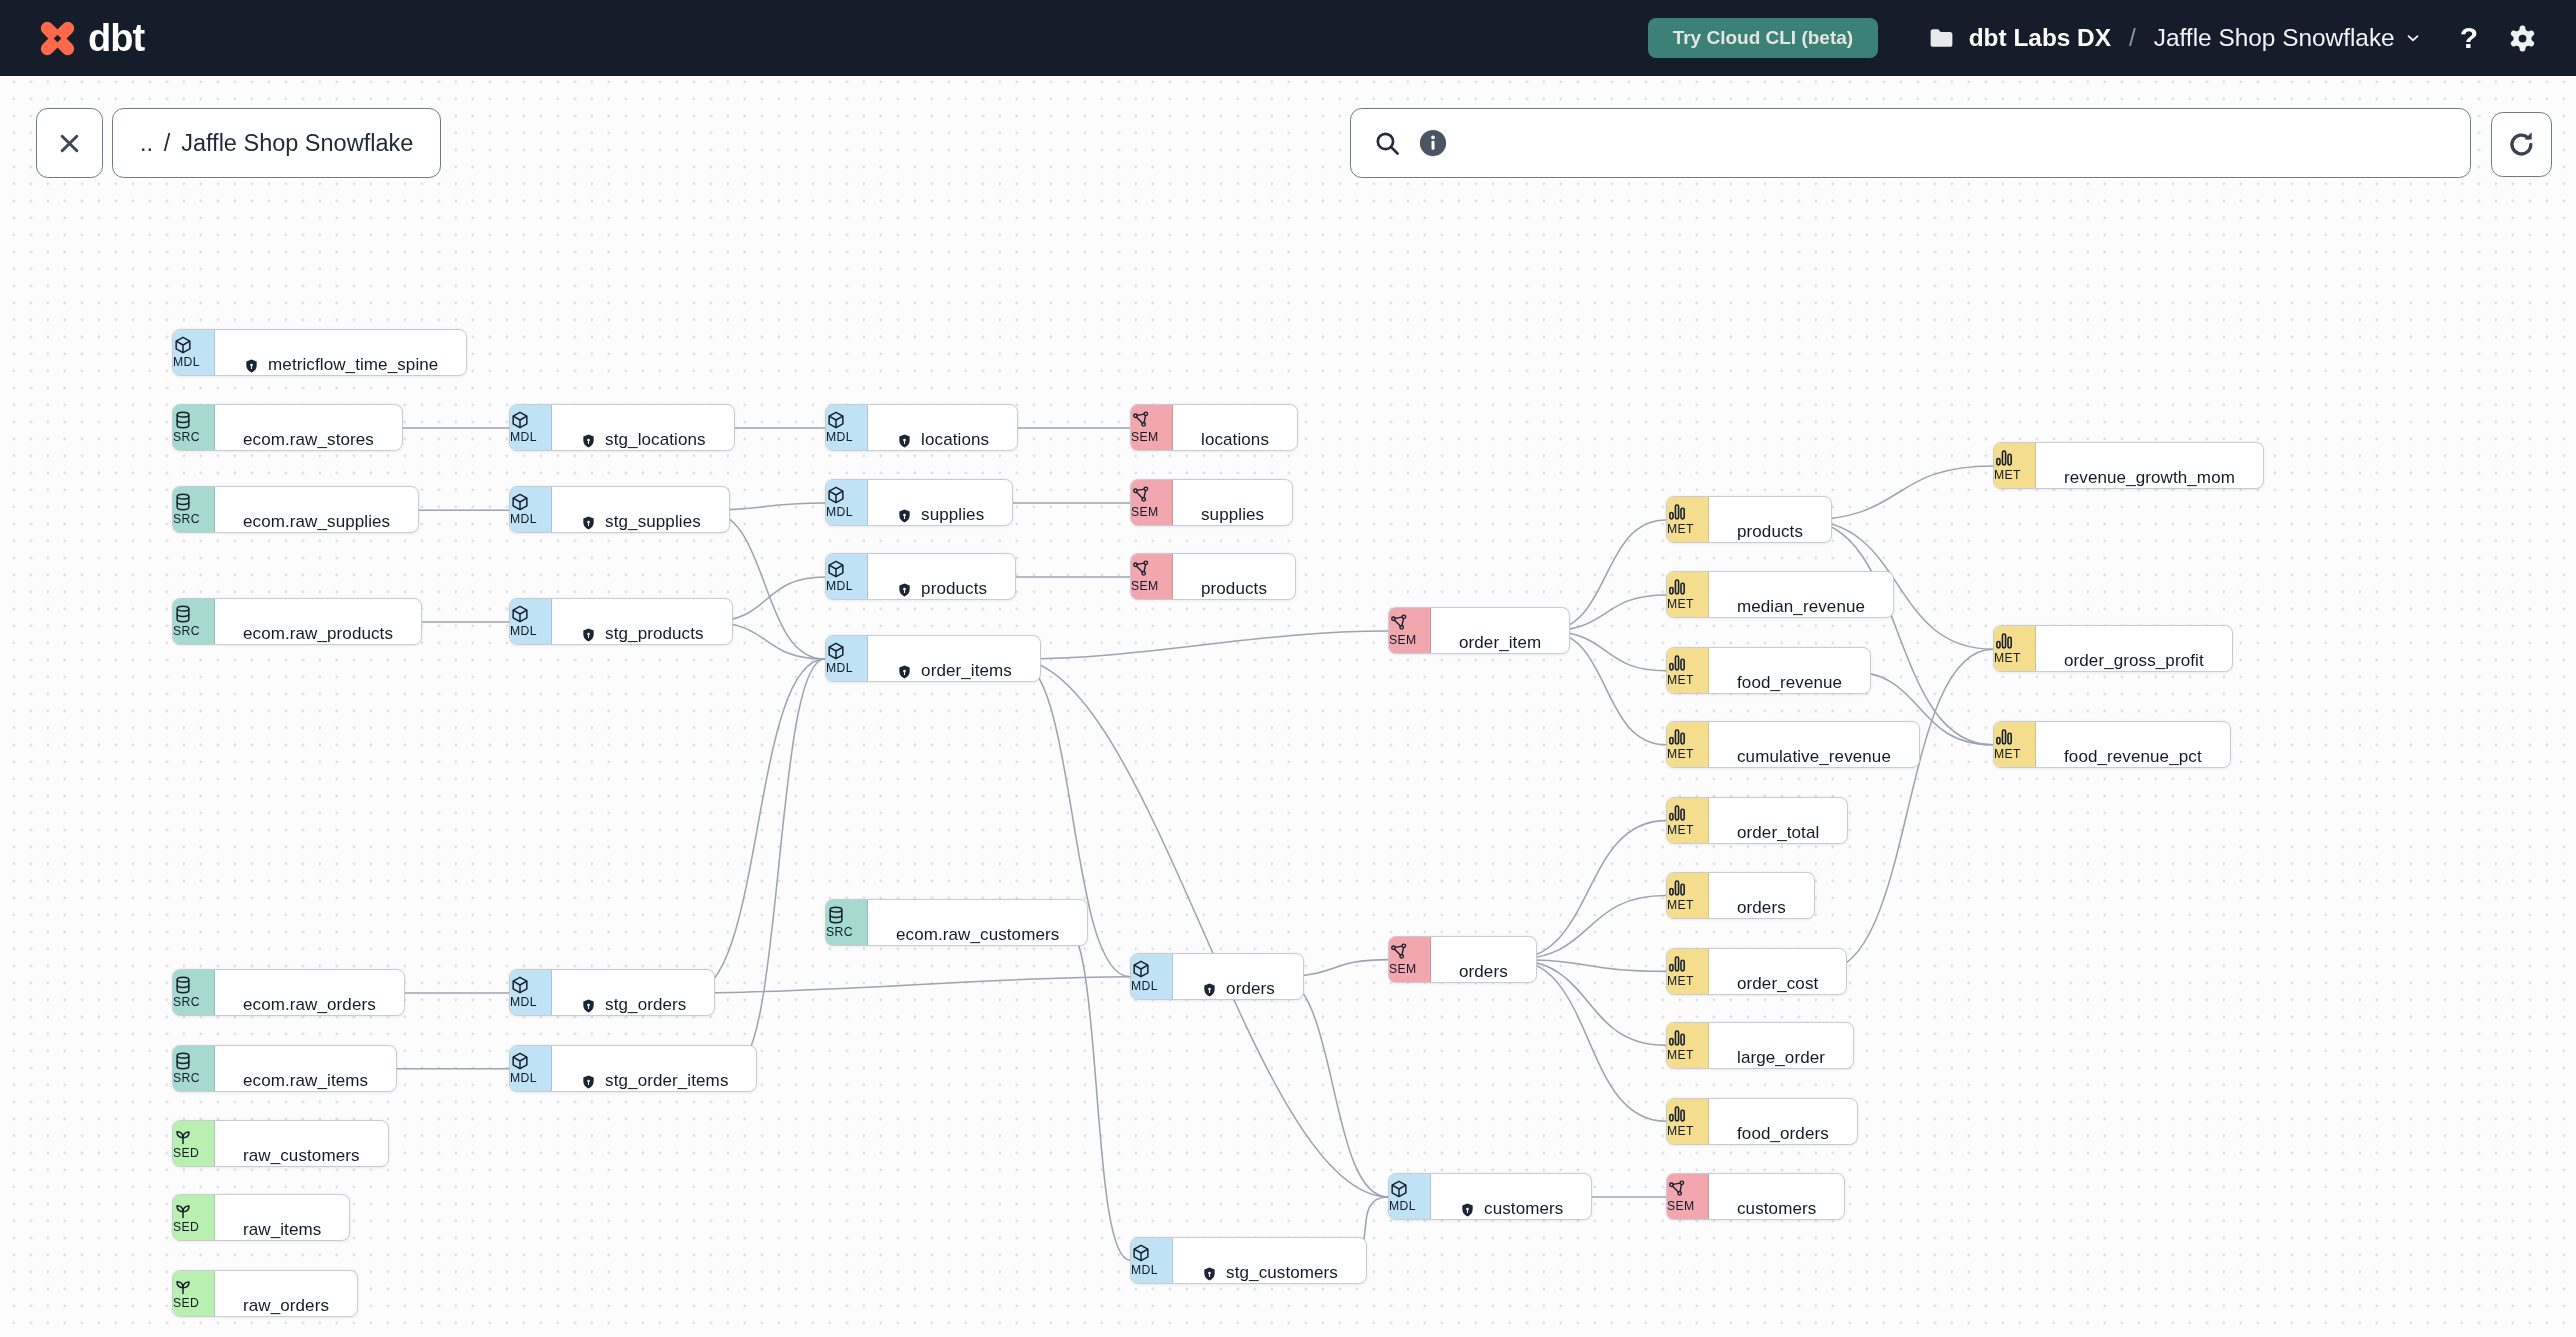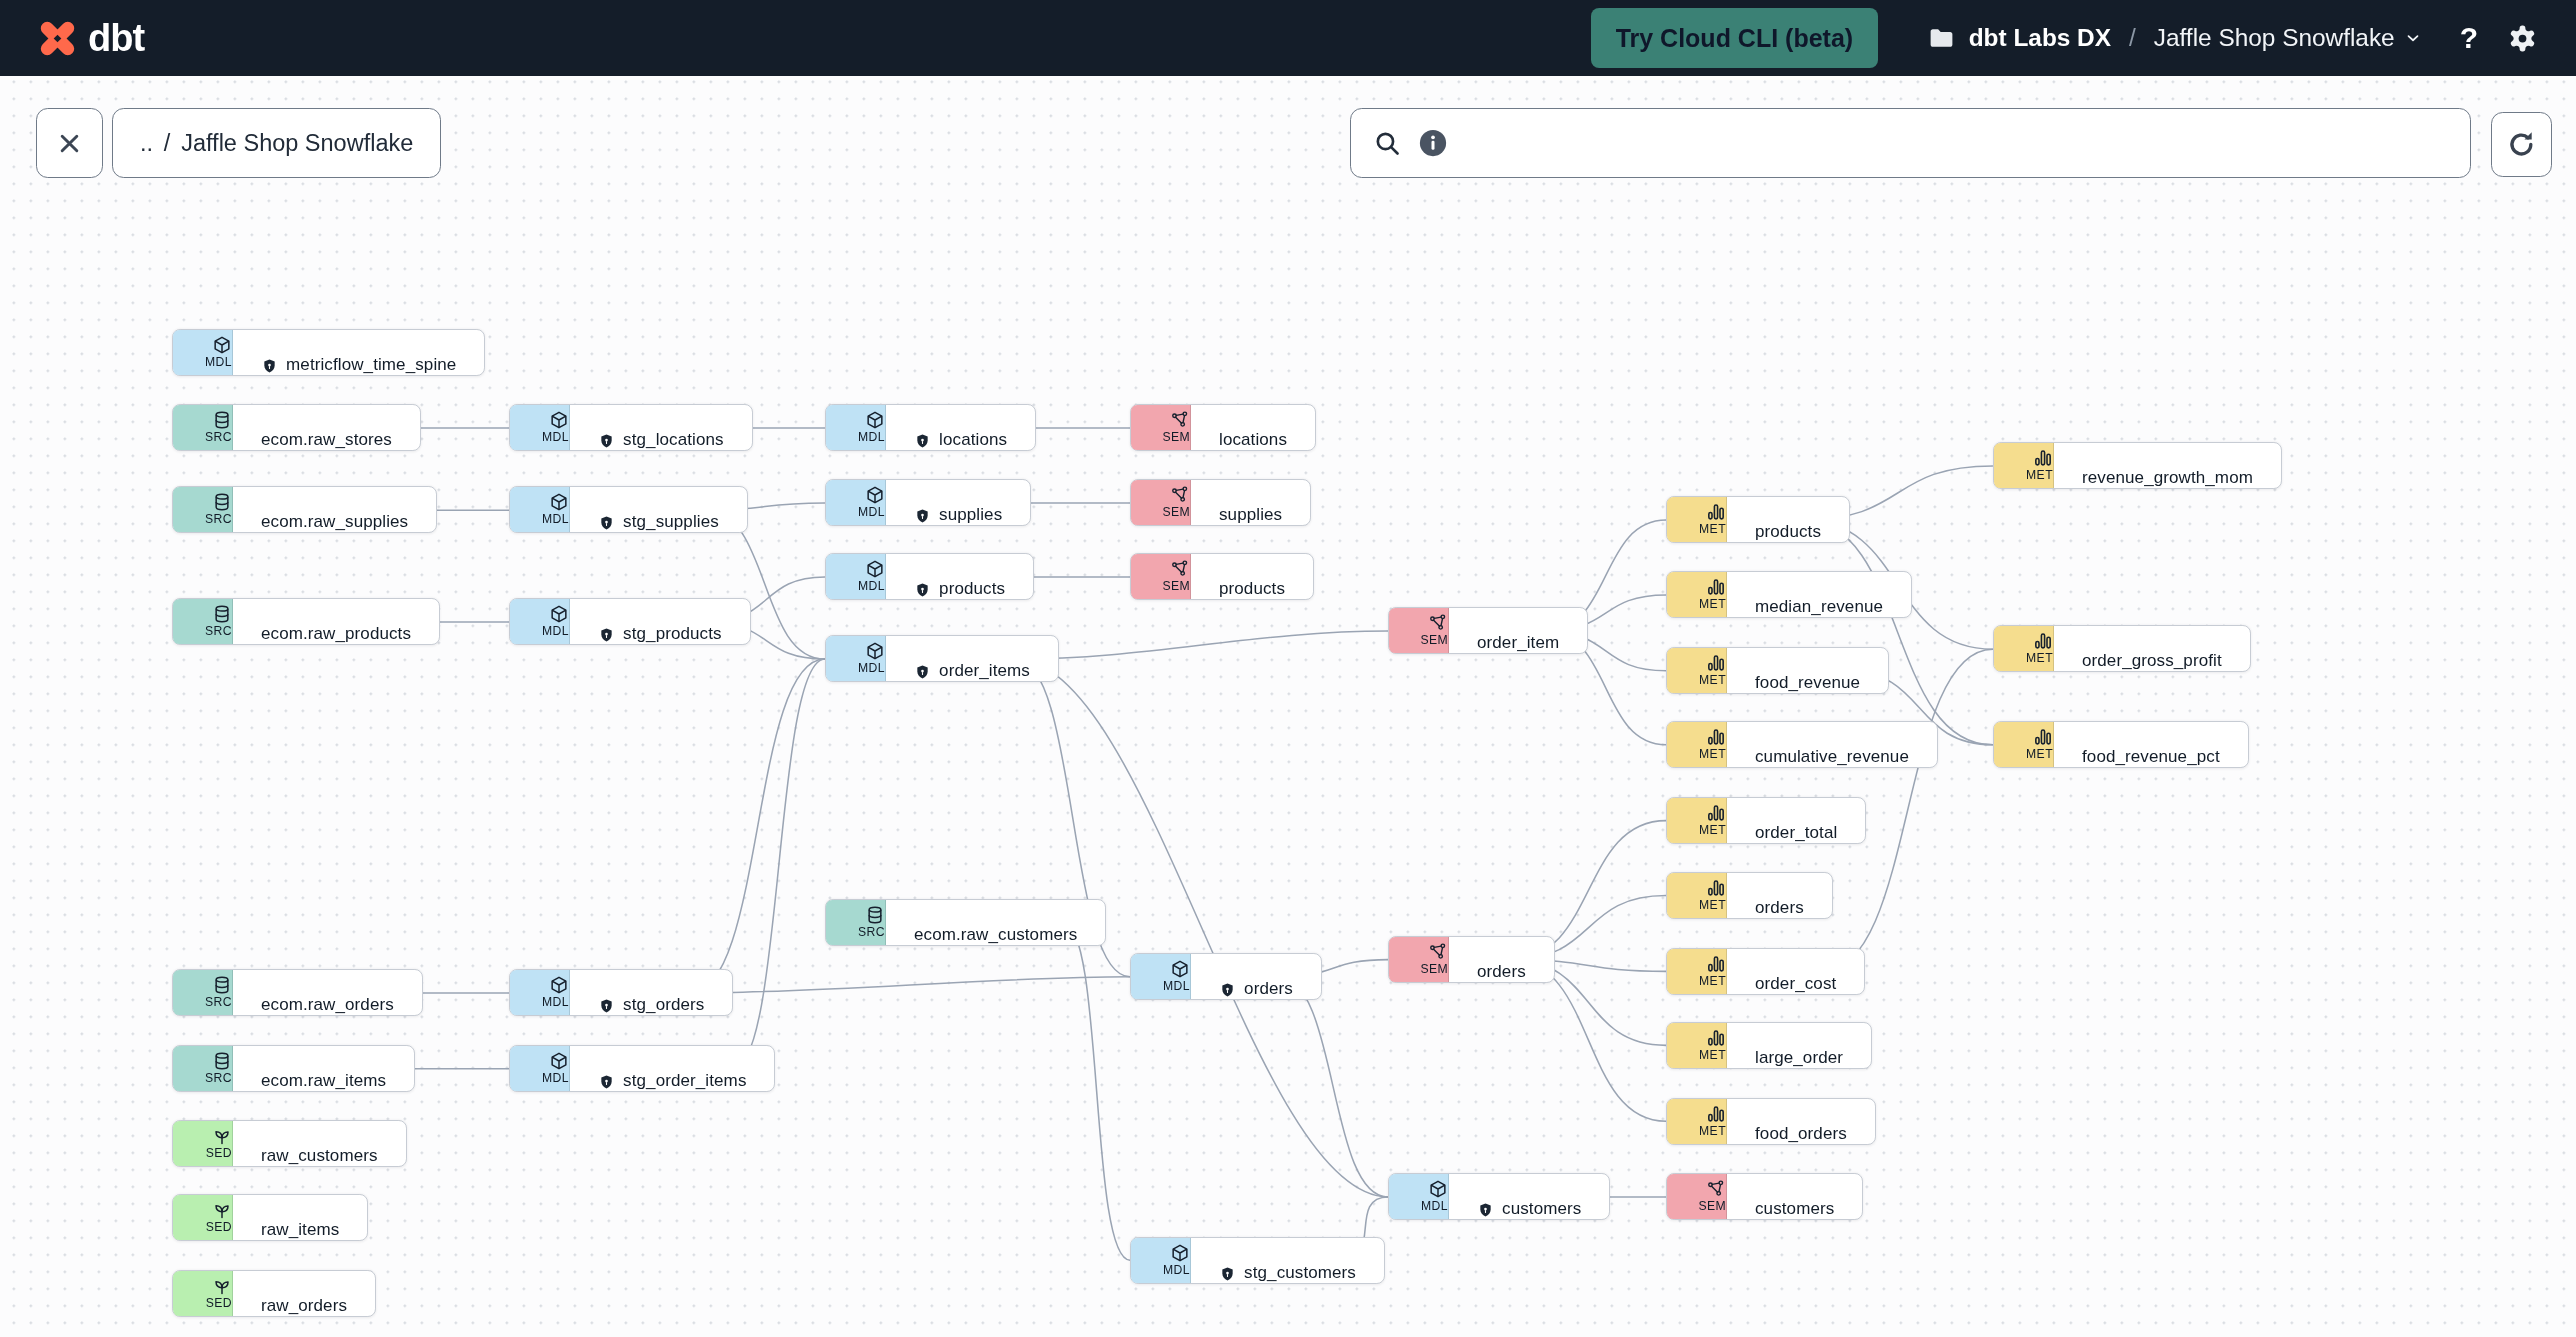--- a/index.html
+++ b/index.html
@@ -20,23 +20,23 @@
     padding: 0 38px 0 36px;
     z-index: 30;
   }
   .logo { display: flex; align-items: center; gap: 9px; margin-right: 54px; cursor: pointer; }
   .logo-text { color: #fff; font-size: 38px; font-weight: 700; letter-spacing: -0.9px; line-height: 1; }
   #nav-menu { display: flex; align-items: center; gap: 49px; }
   .nav-item { display: flex; align-items: center; gap: 7.2px; color: #fff; font-size: 24.4px; font-weight: 700; cursor: pointer; white-space: nowrap; }
   .nav-item svg { width: 18px; height: 18px; }
   .nav-spacer { flex: 1; }
   .cta {
-    background: var(--cta-teal, #3b8175); color: #0f172a; border: none;
-    font-family: inherit; font-size: 25px; font-weight: 600;
-    height: 60px; padding: 0 25px; border-radius: 8.1px; cursor: pointer;
+    background: var(--cta-teal, #3b8175); color: #e5e5e5; border: none;
+    font-family: inherit; font-size: 19px; font-weight: 600;
+    height: 40px; padding: 0 25px; border-radius: 8.1px; cursor: pointer;
     white-space: nowrap;
   }
   .workspace { display: flex; align-items: center; gap: 12.6px; margin-left: 49px; white-space: nowrap; }
   .workspace .folder-ic { width: 29px; height: 29px; }
   .account { color: #fff; font-size: 24.4px; font-weight: 700; }
   .crumb-sep { color: #8b97a5; font-size: 24.4px; padding: 0 5.4px; }
   .project { color: #f2f5f8; font-size: 24.4px; font-weight: 400; display: flex; align-items: center; gap: 9px; cursor: pointer; }
   .project svg { width: 18px; height: 18px; }
   .nav-icons { display: flex; align-items: center; gap: 29px; margin-left: 38px; }
   .help-btn { color: #fff; font-size: 30px; font-weight: 800; cursor: pointer; line-height: 1; }
@@ -71,22 +71,22 @@
   .node {
     position: absolute; z-index: 3;
     display: inline-flex; align-items: stretch; height: 47px;
     background: #fff;
     border: 1.4px solid var(--node-border, #c7ccd4);
     border-radius: 8.1px;
     box-shadow: 0 0.9px 2.7px rgba(20,28,40,.08);
     cursor: pointer;
   }
   .node-icon {
-    width: 60px; flex: 0 0 auto;
-    display: flex; flex-direction: column; align-items: flex-end; justify-content: center; gap: 0.9px;
+    width: 42px; flex: 0 0 auto;
+    display: flex; flex-direction: column; align-items: flex-start; justify-content: center; gap: 0.9px;
     border-radius: 6.3px 0 0 6.3px;
     border-right: 0.9px solid rgba(22,32,45,.14);
     color: var(--ink, #16202d);
   }
   .node-icon svg { width: 20px; height: 20px; }
   .node-icon .tlabel { font-size: 12.2px; line-height: 1.1; letter-spacing: 0.4px; color: #121c28; }
   .t-MDL .node-icon { background: var(--type-mdl, #bfe2f5); }
   .t-SRC .node-icon { background: var(--type-src, #a6d9d0); }
   .t-SED .node-icon { background: var(--type-sed, #b9efb0); }
   .t-SEM .node-icon { background: var(--type-sem, #f2a6ae); }

